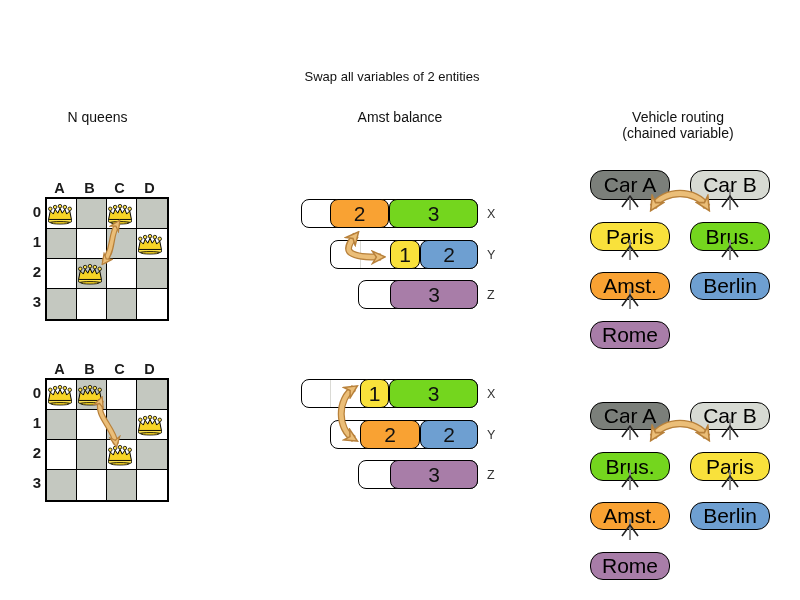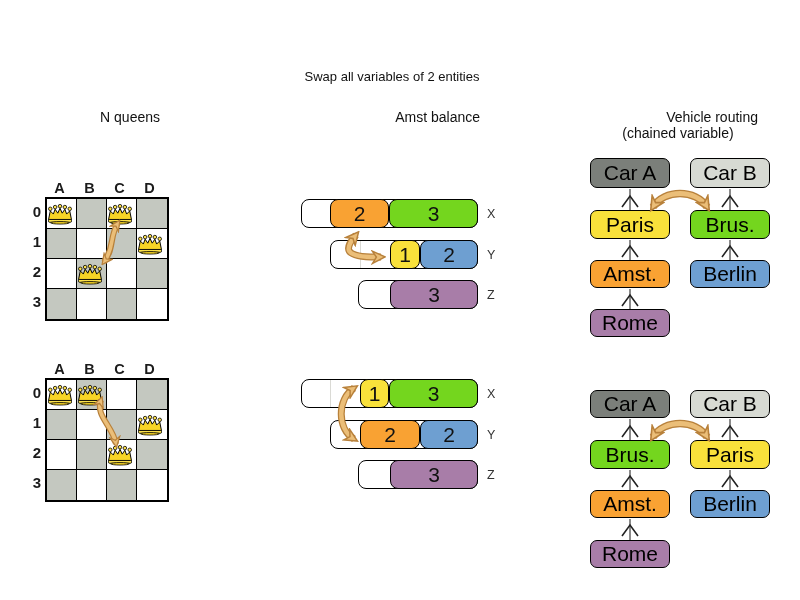--- a/index.html
+++ b/index.html
@@ -1,21 +1,21 @@
 <!DOCTYPE html>
 <html><head>
 <meta charset="utf-8">
 <style>
   html,body{margin:0;padding:0;background:#fff;}
   .canvas{position:relative;width:800px;height:600px;background:#fff;overflow:hidden;
           font-family:"Liberation Sans",sans-serif;color:#111;}
   .abs{position:absolute;}
   .title{top:28px;left:0;width:800px;text-align:center;font-size:35px;color:#111;}
   .subtitle{top:69px;left:0;width:784px;text-align:center;font-size:13px;color:#111;}
-  .colhead{top:109px;font-size:14px;text-align:right;color:#111;}
+  .colhead{top:109px;font-size:14px;text-align:center;color:#111;}
   .colsub{top:125px;font-size:14px;text-align:center;color:#111;}
 
   
   .qwrap{width:150px;height:142px;}
   .qletter{position:absolute;top:0;width:30px;text-align:center;font-size:14.5px;font-weight:600;color:#1b1b1b;letter-spacing:1px;}
   .qdigit{position:absolute;left:0;width:17px;text-align:right;font-size:15px;font-weight:600;color:#1b1b1b;height:18px;}
   .board{position:absolute;left:21px;top:17px;width:120px;height:120px;border:2px solid #000;
          display:grid;grid-template-columns:repeat(4,30px);grid-template-rows:repeat(4,30px);box-sizing:content-box;background:#fff;}
   .board .cell{box-sizing:border-box;border-right:1px solid #000;border-bottom:1px solid #000;background:#fff;}
   .board .cell:nth-child(4n){border-right:none;}
@@ -27,22 +27,22 @@
   .queen{position:absolute;width:28px;height:23px;}
 
   
   .cbox{position:absolute;box-sizing:border-box;border:1.6px solid #000;border-radius:8px;background:#fff;}
   .seg{position:absolute;box-sizing:border-box;border:1.6px solid #000;border-radius:8px;
        display:flex;align-items:center;justify-content:center;font-size:21px;color:#111;}
   .unitline{position:absolute;width:1px;background:#DADAD5;}
   .rowlab{position:absolute;font-size:12.5px;color:#333;width:16px;}
 
   
-  .vbox{position:absolute;box-sizing:border-box;border:1.7px solid #000;border-radius:7px;
-        display:flex;align-items:center;justify-content:center;font-size:21px;color:#000;}
+  .vbox{position:absolute;box-sizing:border-box;border:1.7px solid #000;border-radius:13px;
+        display:flex;align-items:center;justify-content:center;font-size:21px;color:#000;margin-top:12px;}
 
   .overlay{position:absolute;left:0;top:0;width:800px;height:600px;pointer-events:none;}
 </style>
 </head>
 <body>
 
 <div class="canvas">
 
   <svg width="0" height="0" style="position:absolute" aria-hidden="true">
     <defs>

